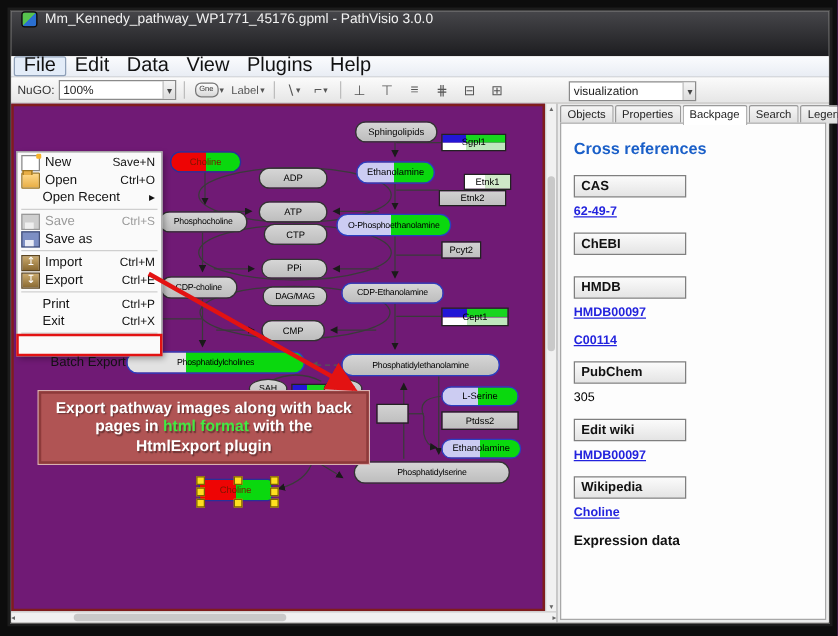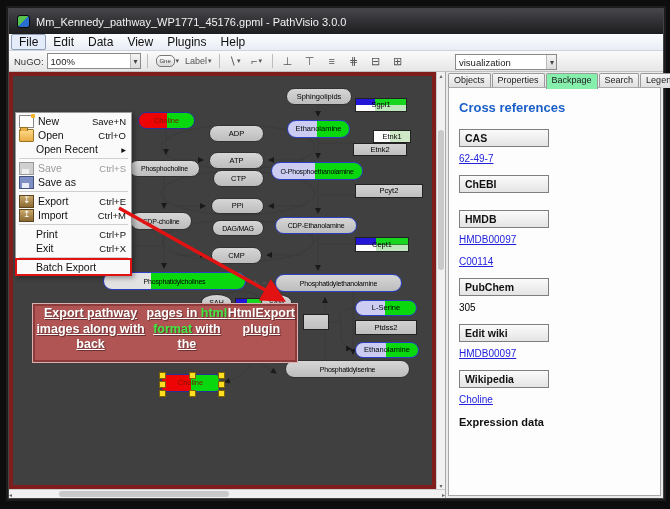--- a/index.html
+++ b/index.html
@@ -2,27 +2,27 @@
 <html><head>
 <meta charset="utf-8">
 <style>
   html,body{margin:0;padding:0;}
   body{width:670px;height:509px;background:#0d0d0d;position:relative;
        font-family:"Liberation Sans",sans-serif;overflow:hidden;}
   .window{position:absolute;left:8px;top:8px;width:654px;height:489px;
           background:#ece9e2;border:1px solid #444;display:flex;flex-direction:column;
           box-shadow:0 0 0 2px #1c1c1c;}
   
-  .titlebar{height:25px;background:linear-gradient(#46464a,#1d1d20);color:#f2f2f2;
-            font-size:11px;display:flex;align-items:center;gap:6px;padding:0 8px;flex:none;}
+  .titlebar{height:36px;background:linear-gradient(#46464a,#1d1d20);color:#f2f2f2;
+            font-size:11px;display:flex;align-items:flex-start;gap:6px;padding:0 8px;flex:none;}
   .appicon{width:11px;height:11px;border-radius:3px;flex:none;
            background:linear-gradient(135deg,#57c24e 50%,#2a6fd0 50%);border:1px solid #0a0a0a;}
   
   .menubar{height:16px;background:linear-gradient(#fbfcfe,#e9edf4);border-bottom:1px solid #cfd4dc;
-           display:flex;align-items:center;font-size:12px;padding-left:2px;flex:none;color:#111;}
+           display:flex;align-items:center;font-size:16px;padding-left:2px;flex:none;color:#111;}
   .mitem{padding:0 7px;height:14px;display:flex;align-items:center;}
   .mitem.open{border:1px solid #8fa0b8;background:#e3ecf8;border-radius:2px;}
   
   .toolbar{height:20px;background:linear-gradient(#fbfbfb,#e6e6e6);border-bottom:1px solid #c0c0c0;
            display:flex;align-items:center;font-size:10px;gap:3px;padding:0 5px;flex:none;position:relative;color:#222;}
   .tlabel{font-size:9.5px;color:#333;}
   .combo{border:1px solid #8a8a8a;background:#fff;height:14px;display:flex;align-items:center;
          font-size:9.5px;padding:0 3px;gap:4px;}
   .combo .caret{font-size:8px;color:#444;border-left:1px solid #bbb;padding-left:3px;height:100%;
                 display:flex;align-items:center;background:linear-gradient(#f4f4f4,#dcdcdc);margin-right:-3px;padding-right:2px;}
@@ -30,54 +30,54 @@
   .tbtn{min-width:16px;height:16px;display:flex;align-items:center;justify-content:center;
         gap:1px;border:1px solid transparent;border-radius:2px;color:#555;font-size:11px;padding:0 1px;}
   .tbtn .caret{font-size:7px;color:#555;}
   .gne{width:17px;height:10px;border:1px solid #777;border-radius:5px;background:linear-gradient(#fdfdfd,#d8d8d8);
        font-size:6px;display:flex;align-items:center;justify-content:center;color:#333;}
   .viz{position:absolute;left:446px;top:3px;width:94px;}
   
   .main{flex:1;display:flex;min-height:0;position:relative;}
   .canvas-wrap{width:436px;flex:none;display:flex;flex-direction:column;min-height:0;}
   .canvas-row{flex:1;display:flex;min-height:0;}
-  .canvas{position:relative;width:428px;background:#404040;border:4px solid #7f1d1d;overflow:hidden;}
+  .canvas{position:relative;width:428px;background:#701a75;border:2px solid #7f1d1d;overflow:hidden;}
   .vscroll{width:8px;background:#f1f1f1;border-left:1px solid #ccc;position:relative;
            display:flex;flex-direction:column;justify-content:space-between;align-items:center;
            font-size:6px;color:#666;}
   .vthumb{position:absolute;left:1px;top:58px;width:6px;height:140px;background:#c9c9c9;border-radius:3px;}
   .hscroll{height:8px;background:#f1f1f1;border-top:1px solid #ccc;position:relative;
            display:flex;justify-content:space-between;align-items:center;font-size:6px;color:#666;flex:none;}
   .hthumb{position:absolute;left:50px;top:1px;width:170px;height:6px;background:#c9c9c9;border-radius:3px;}
   
   .panel{flex:1;background:#ebebeb;border-left:1px solid #a8a8a8;display:flex;flex-direction:column;min-width:0;}
   .tabs{display:flex;height:15px;padding:1px 2px 0 2px;flex:none;}
   .tab{font-size:9px;padding:1px 5px;border:1px solid #9a9a9a;border-bottom:none;margin-right:1px;
        background:linear-gradient(#f6f6f6,#dedede);border-radius:2px 2px 0 0;color:#222;white-space:nowrap;}
-  .tab.active{background:#86efac;height:13px;position:relative;z-index:2;}
+  .tab.active{background:#ffffff;height:13px;position:relative;z-index:2;}
   .panel-content{flex:1;background:#fdfdfd;border:1px solid #a8a8a8;margin:0 2px 2px 2px;
                  padding:4px 10px;overflow:hidden;font-size:10px;margin-top:-1px;}
   .bp-heading{color:#1a5fc8;font-weight:bold;font-size:13px;margin:8px 0 14px 0;}
   .bp-section{margin-bottom:11px;}
   .bp-header{display:inline-block;min-width:78px;border:1px solid #7f7f7f;
              background:linear-gradient(#fbfbfb,#e4e4e4);font-weight:bold;font-size:10.5px;
              padding:2px 5px;margin-bottom:6px;color:#111;}
   .bp-value{font-size:10px;}
-  .bp-value a{color:#2222dd;font-weight:normal;text-decoration:underline;}
+  .bp-value a{color:#2222dd;font-weight:bold;text-decoration:underline;}
   .bp-footer{font-weight:bold;font-size:11px;color:#111;margin-top:6px;}
   
   .statusbar{height:16px;background:linear-gradient(#f6f6f6,#e3e3e3);border-top:1px solid #b8b8b8;
              display:flex;align-items:center;font-size:9.5px;padding:0 5px;color:#1a1a1a;flex:none;
              white-space:nowrap;overflow:hidden;}
   
   .file-menu{position:absolute;left:2px;top:36px;width:113px;background:#fafafa;border:1px solid #979797;
              box-shadow:2px 2px 5px rgba(0,0,0,.35);z-index:50;font-size:10.5px;padding:1px;color:#111;}
   .fm-row{display:flex;align-items:center;height:14px;gap:4px;padding:0 4px 0 2px;}
   .fm-row.disabled{color:#9a9a9a;}
-  .fm-row.boxed{outline:2px solid #e31212;}
+  .fm-row.boxed{outline:2px solid #e31212;flex-direction:column;}
   .fm-ic{width:13px;height:11px;flex:none;position:relative;}
   .fm-label{flex:1;white-space:nowrap;}
   .fm-short{font-size:9.5px;}
   .fm-sep{border-top:1px solid #cfcfcf;margin:2px 2px;}
   .ic-new{background:#fff;border:1px solid #888;}
   .ic-new::after{content:"";position:absolute;right:-2px;top:-2px;width:4px;height:4px;background:#f7b32a;border-radius:1px;}
   .ic-open{background:linear-gradient(#ffd98a,#e8ae45);border:1px solid #9a7320;border-radius:1px;}
   .ic-open::before{content:"";position:absolute;left:0;top:-3px;width:6px;height:3px;background:#e8ae45;border:1px solid #9a7320;border-bottom:none;}
   .ic-save{background:#cfcfcf;border:1px solid #999;}
   .ic-save::after{content:"";position:absolute;left:2px;bottom:0;width:7px;height:5px;background:#efefef;}
@@ -101,22 +101,22 @@
   .gbox-col{border:1px solid #222;
     background-image:linear-gradient(90deg,#2316d6 38%,#17d61f 38%),linear-gradient(90deg,#ffffff 38%,#bfe7bd 38%);
     background-size:100% 50%,100% 50%;background-position:top,bottom;background-repeat:no-repeat;}
   .gbox-lt{border:1px solid #222;background:linear-gradient(90deg,#ffffff 45%,#cfe9c8 45%);}
   .sel-rg{border:1px solid #28309a;border-radius:4px;background:linear-gradient(90deg,#ee0404 50%,#0ad80e 50%);overflow:visible;}
   .handle{position:absolute;width:5px;height:5px;background:#ffdf1f;border:1px solid #7c6300;z-index:12;}
   
   .annotation{position:absolute;left:20px;top:228px;width:260px;height:54px;z-index:40;
               background:#b05454;border:2px solid #8d3a3a;box-shadow:0 0 0 1px #d9b0b0;
               color:#fff;font-weight:bold;font-size:12.5px;text-align:center;
-              display:flex;flex-direction:row;justify-content:center;line-height:1.25;
-              text-shadow:1px 1px 1px rgba(0,0,0,.4);text-decoration:underline;}
+              display:flex;flex-direction:column;justify-content:center;line-height:1.25;
+              text-shadow:1px 1px 1px rgba(0,0,0,.4);}
   .annotation .hl{color:#43e843;}
   svg.edges{position:absolute;left:0;top:0;z-index:5;}
   svg.overlay{position:absolute;left:0;top:0;z-index:60;pointer-events:none;}
 </style>
 </head>
 <body>
 
 <div class="window">
 
   <div class="titlebar">
@@ -237,21 +237,21 @@
               <div class="node gbox-col" style="left: 342px; top: 22px; width: 52px; height: 14px;">Sgpl1</div>
               <div class="node pill-rg" style="left: 125px; top: 36px; width: 57px; height: 17px; color: rgb(122, 22, 0);">Choline</div>
               <div class="node pill-lg" style="left: 274px; top: 44px; width: 63px; height: 18px;">Ethanolamine</div>
               <div class="node pill" style="left: 196px; top: 49px; width: 55px; height: 17px;">ADP</div>
               <div class="node gbox-lt" style="left: 360px; top: 54px; width: 38px; height: 13px;">Etnk1</div>
               <div class="node gbox" style="left: 340px; top: 67px; width: 54px; height: 13px;">Etnk2</div>
               <div class="node pill" style="left: 196px; top: 76px; width: 55px; height: 17px;">ATP</div>
               <div class="node pill long" style="left: 116px; top: 84px; width: 71px; height: 17px;">Phosphocholine</div>
               <div class="node pill-lg long" style="left: 258px; top: 86px; width: 92px; height: 18px;">O-Phosphoethanolamine</div>
               <div class="node pill" style="left: 200px; top: 94px; width: 51px; height: 17px;">CTP</div>
-              <div class="node gbox" style="left: 342px; top: 108px; width: 68px; height: 14px;">Pcyt2</div>
+              <div class="node gbox" style="left: 342px; top: 108px; width: 32px; height: 14px;">Pcyt2</div>
               <div class="node pill" style="left: 198px; top: 122px; width: 53px; height: 16px;">PPi</div>
               <div class="node pill long" style="left: 117px; top: 136px; width: 62px; height: 18px;">CDP-choline</div>
               <div class="node pill long" style="left: 199px; top: 144px; width: 52px; height: 16px;">DAG/MAG</div>
               <div class="node pill blue long" style="left: 262px; top: 141px; width: 82px; height: 17px;">CDP-Ethanolamine</div>
               <div class="node gbox-col" style="left: 342px; top: 161px; width: 54px; height: 15px;">Cept1</div>
               <div class="node pill" style="left: 198px; top: 171px; width: 51px; height: 17px;">CMP</div>
               <div class="node gbox" style="left: 30px; top: 160px; width: 57px; height: 14px;">Pcyt1b</div>
               <div class="node gbox" style="left: 30px; top: 174px; width: 57px; height: 14px;">Pcyt1a</div>
               <div class="node pill-gg long" style="left: 90px; top: 196px; width: 143px; height: 18px;">Phosphatidylcholines</div>
               <div class="node pill blue long" style="left: 262px; top: 198px; width: 127px; height: 18px;">Phosphatidylethanolamine</div>
@@ -287,28 +287,28 @@
                 <span class="fm-ic ic-save"></span>
                 <span class="fm-label">Save</span>
                 <span class="fm-short">Ctrl+S</span>
               </div>
               <div class="fm-row">
                 <span class="fm-ic ic-saveas"></span>
                 <span class="fm-label">Save as</span>
               </div>
               <div class="fm-sep"></div>
               <div class="fm-row">
+                <span class="fm-ic ic-import"></span>
+                <span class="fm-label">Import</span>
+                <span class="fm-short">Ctrl+M</span>
+              </div>
+              <div class="fm-row">
                 <span class="fm-ic ic-export"></span>
                 <span class="fm-label">Export</span>
                 <span class="fm-short">Ctrl+E</span>
-              </div>
-              <div class="fm-row">
-                <span class="fm-ic ic-import"></span>
-                <span class="fm-label">Import</span>
-                <span class="fm-short">Ctrl+M</span>
               </div>
               <div class="fm-sep"></div>
               <div class="fm-row">
                 <span class="fm-ic"></span>
                 <span class="fm-label">Print</span>
                 <span class="fm-short">Ctrl+P</span>
               </div>
               <div class="fm-row">
                 <span class="fm-ic"></span>
                 <span class="fm-label">Exit</span>

